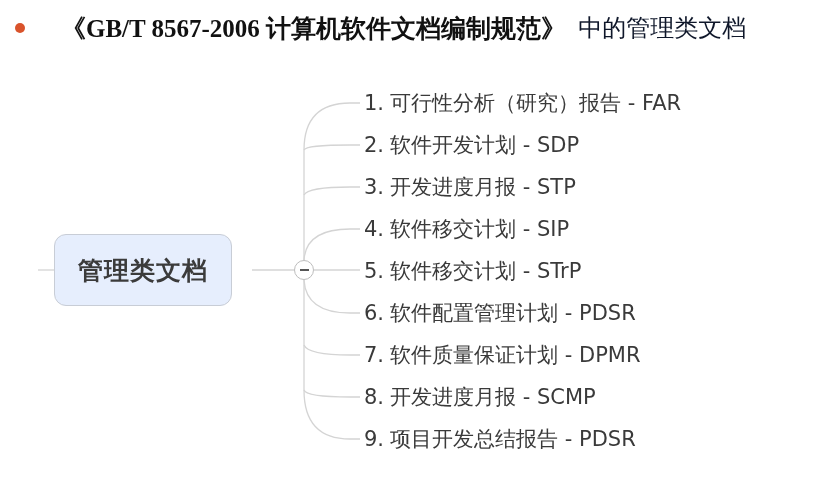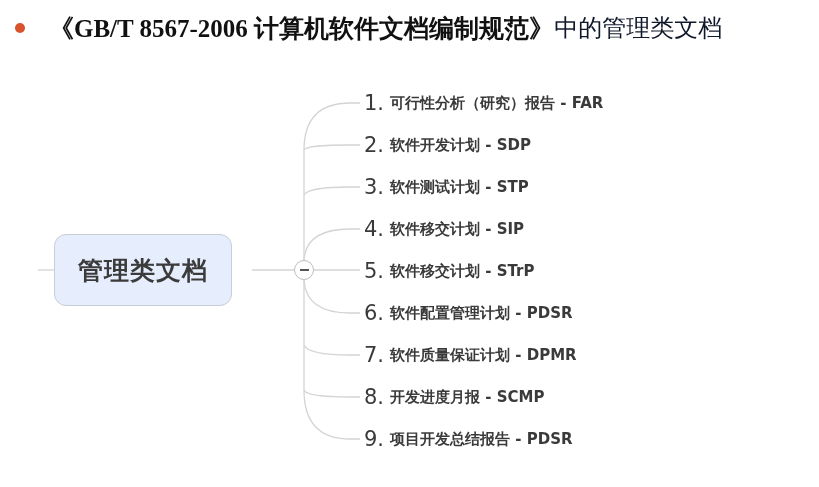--- a/index.html
+++ b/index.html
@@ -1,28 +1,28 @@
 <!DOCTYPE html>
 <html><head>
 <meta charset="utf-8">
 <style>
   html, body { margin:0; padding:0; background:#ffffff; }
   body { width:819px; height:487px; position:relative; overflow:hidden; font-family:"DejaVu Sans", sans-serif; }
-  .title { position:absolute; left:12px; top:8px; height:40px; display:flex; align-items:center; white-space:nowrap; }
+  .title { position:absolute; left:12px; top:8px; height:40px; display:flex; align-items:center; white-space:nowrap;gap:12px; }
   .bullet { width:10px; height:10px; border-radius:50%; background:#d9532b; margin-right:24px; margin-left:3px; }
   .title-bold { font-family:"Liberation Serif", "DejaVu Serif", serif; font-weight:bold; font-size:25px; color:#111; }
   .title-normal { font-family:"DejaVu Sans", sans-serif; font-size:24px; color:#0f172a; }
   svg.lines { position:absolute; left:0; top:0; }
   .root-node { position:absolute; left:54px; top:234px; width:178px; height:72px; border:1px solid #c8cdd6; border-radius:12px; background:#e6eefd; display:flex; align-items:center; justify-content:center; box-sizing:border-box; }
   .root-label { font-size:25px; font-weight:bold; color:#3b3b3b; letter-spacing:1px; }
   .collapse-btn { position:absolute; left:294px; top:260px; width:20px; height:20px; border:1px solid #bdbdbd; border-radius:50%; background:#fff; box-sizing:border-box; display:flex; align-items:center; justify-content:center; }
   .collapse-btn span { display:block; width:9px; height:1.5px; background:#555; }
   .child { position:absolute; left:364px; height:30px; display:flex; align-items:center; white-space:nowrap; color:#3a3a3a; }
   .child .num { font-size:21px; font-weight:normal; margin-right:6px; }
-  .child .text { font-size:15px; font-weight:bold; }
+  .child .text { font-size:21px; font-weight:normal; }
 </style>
 </head>
 <body>
 
 <div class="title">
   <span class="bullet"></span>
   <span class="title-bold">《GB/T 8567-2006 计算机软件文档编制规范》</span>
   <span class="title-normal">中的管理类文档</span>
 </div>
 
@@ -53,21 +53,21 @@
 <div class="child" style="top:88px">
   <span class="num">1.</span>
   <span class="text">可行性分析（研究）报告 - FAR</span>
 </div>
 <div class="child" style="top:130px">
   <span class="num">2.</span>
   <span class="text">软件开发计划 - SDP</span>
 </div>
 <div class="child" style="top:172px">
   <span class="num">3.</span>
-  <span class="text">软件测试计划 - STP</span>
+  <span class="text">开发进度月报 - STP</span>
 </div>
 <div class="child" style="top:214px">
   <span class="num">4.</span>
   <span class="text">软件移交计划 - SIP</span>
 </div>
 <div class="child" style="top:256px">
   <span class="num">5.</span>
   <span class="text">软件移交计划 - STrP</span>
 </div>
 <div class="child" style="top:298px">

